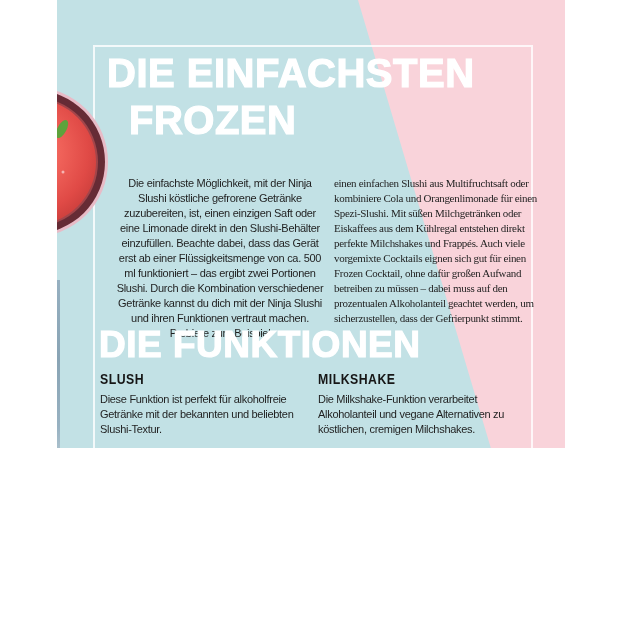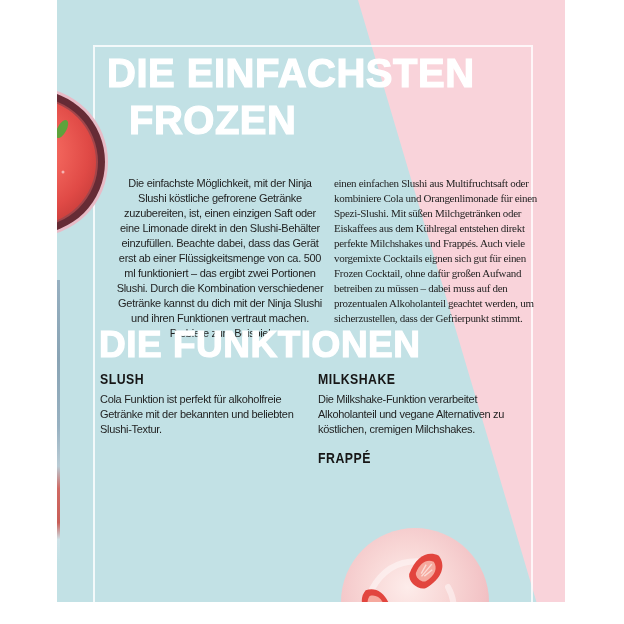--- a/index.html
+++ b/index.html
@@ -1,17 +1,17 @@
 <!DOCTYPE html>
 <html><head>
 <meta charset="utf-8">
 <style>
   html,body{margin:0;padding:0;}
   .page{
-    position:relative; width:624px; height:602px; background:#ffffff;
+    position:relative; width:624px; height:448px; background:#ffffff;
     overflow:hidden; font-family:"Liberation Sans", sans-serif;
   }
   
   .colored{
     position:absolute; left:57px; top:0; width:508px; height:624px;
     background:#c2e1e5; overflow:hidden;
   }
   .pink{
     position:absolute; inset:0;
     background:#f9d3da;
@@ -135,21 +135,21 @@
   </div>
 
   <p class="body-text intro-left">Die einfachste Möglichkeit, mit der Ninja Slushi köstliche gefrorene Getränke zuzubereiten, ist, einen einzigen Saft oder eine Limonade direkt in den Slushi-Behälter einzufüllen. Beachte dabei, dass das Gerät erst ab einer Flüssigkeitsmenge von ca. 500 ml funktioniert – das ergibt zwei Portionen Slushi. Durch die Kombination verschiedener Getränke kannst du dich mit der Ninja Slushi und ihren Funktionen vertraut machen. Probiere zum Beispiel</p>
   <p class="body-text intro-right">einen einfachen Slushi aus Multifruchtsaft oder kombiniere Cola und Orangenlimonade für einen Spezi-Slushi. Mit süßen Milchgetränken oder Eiskaffees aus dem Kühlregal entstehen direkt perfekte Milchshakes und Frappés. Auch viele vorgemixte Cocktails eignen sich gut für einen Frozen Cocktail, ohne dafür großen Aufwand betreiben zu müssen – dabei muss auf den prozentualen Alkoholanteil geachtet werden, um sicherzustellen, dass der Gefrierpunkt stimmt.</p>
 
   <div class="display h2">DIE FUNKTIONEN</div>
 
   <div class="fn-col left">
     <div>
       <div class="fn-title">SLUSH</div>
-      <p class="body-text fn-body">Cola Funktion ist perfekt für alkoholfreie Getränke mit der bekannten und beliebten Slushi-Textur.</p>
+      <p class="body-text fn-body">Diese Funktion ist perfekt für alkoholfreie Getränke mit der bekannten und beliebten Slushi-Textur.</p>
     </div>
   </div>
 
   <div class="fn-col right">
     <div>
       <div class="fn-title">MILKSHAKE</div>
       <p class="body-text fn-body">Die Milkshake-Funktion verarbeitet Alkoholanteil und vegane Alternativen zu köstlichen, cremigen Milchshakes.</p>
     </div>
     <div>
       <div class="fn-title">FRAPPÉ</div>

